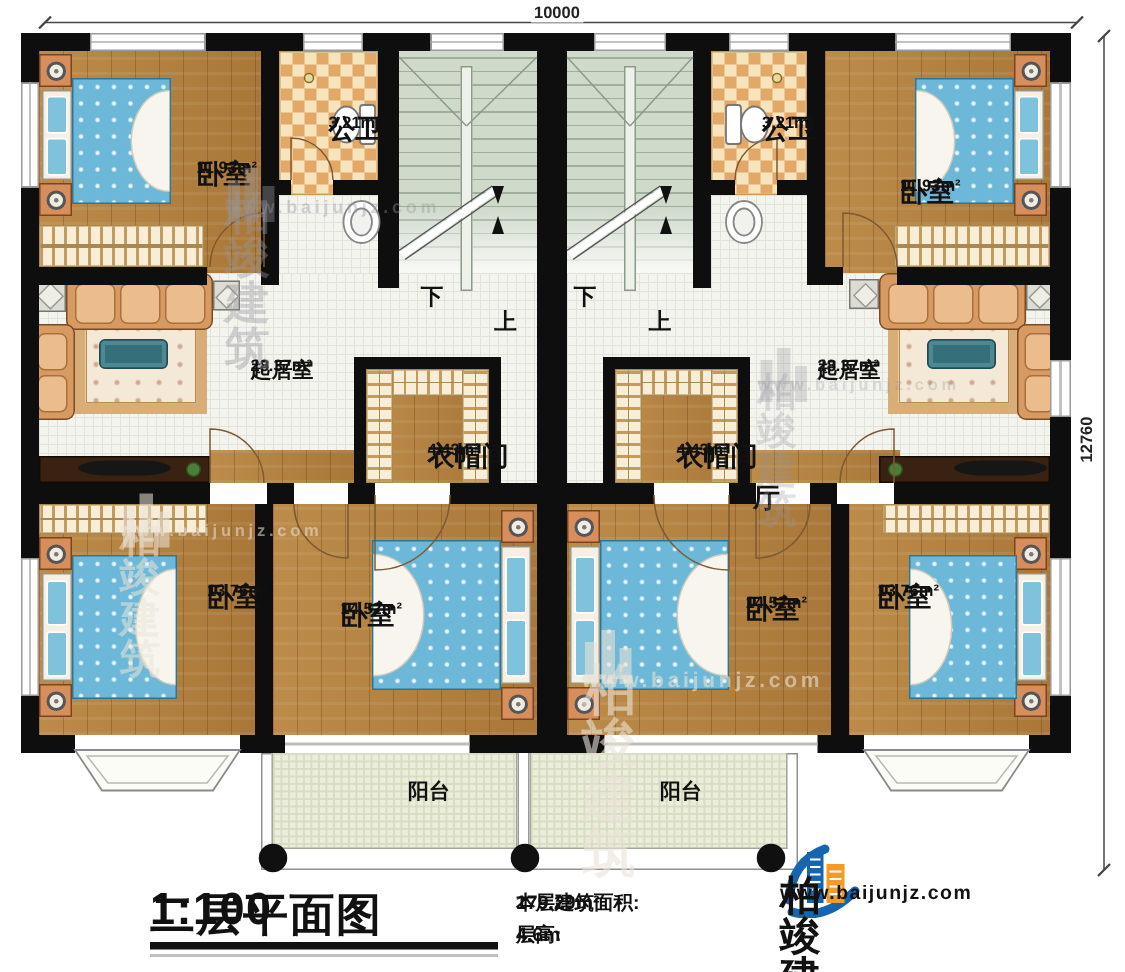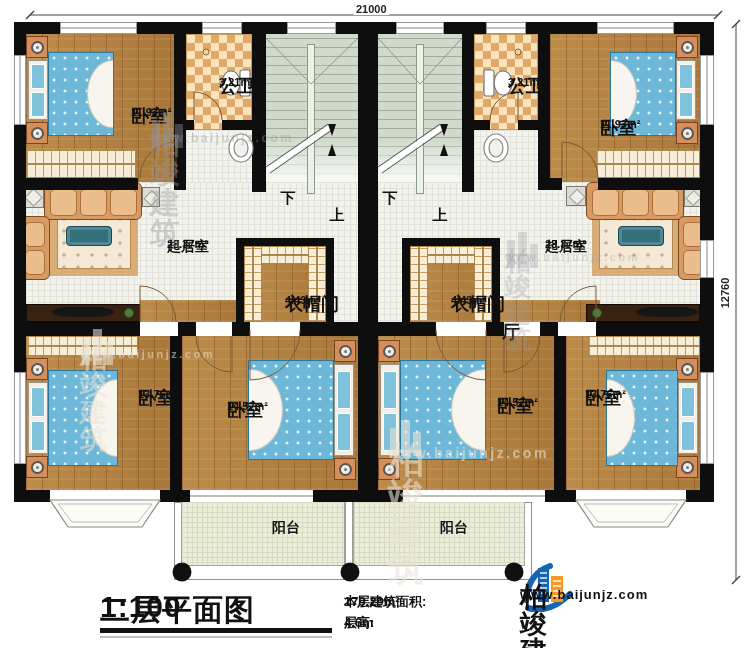--- a/index.html
+++ b/index.html
@@ -394,21 +394,21 @@
       <ellipse cx="496" cy="148" rx="12" ry="14"></ellipse>
       <ellipse cx="496" cy="148" rx="7" ry="9" fill="#f1f1ee"></ellipse>
     </g>
 
     <g fill="#e8d9a0" stroke="#8a6a20" stroke-width="1">
       <circle cx="206" cy="52" r="3"></circle>
         <circle cx="518" cy="52" r="3"></circle>
     </g>
   </svg>
 
-  <div class="dimtxt" style="left:354px;top:3px">21000</div>
+  <div class="dimtxt" style="left:354px;top:3px">10000</div>
   <div class="dimtxt" style="left:708px;top:287px;transform:rotate(-90deg);transform-origin:center;background:none">12760</div>
 
   <div class="rlabel" style="left:131px;top:106px">
       <div class="rn">卧室</div>
       <div class="ra">11.93m²</div>
     </div>
   <div class="rlabel" style="left:600px;top:118px">
       <div class="rn">卧室</div>
       <div class="ra">11.93m²</div>
     </div>

